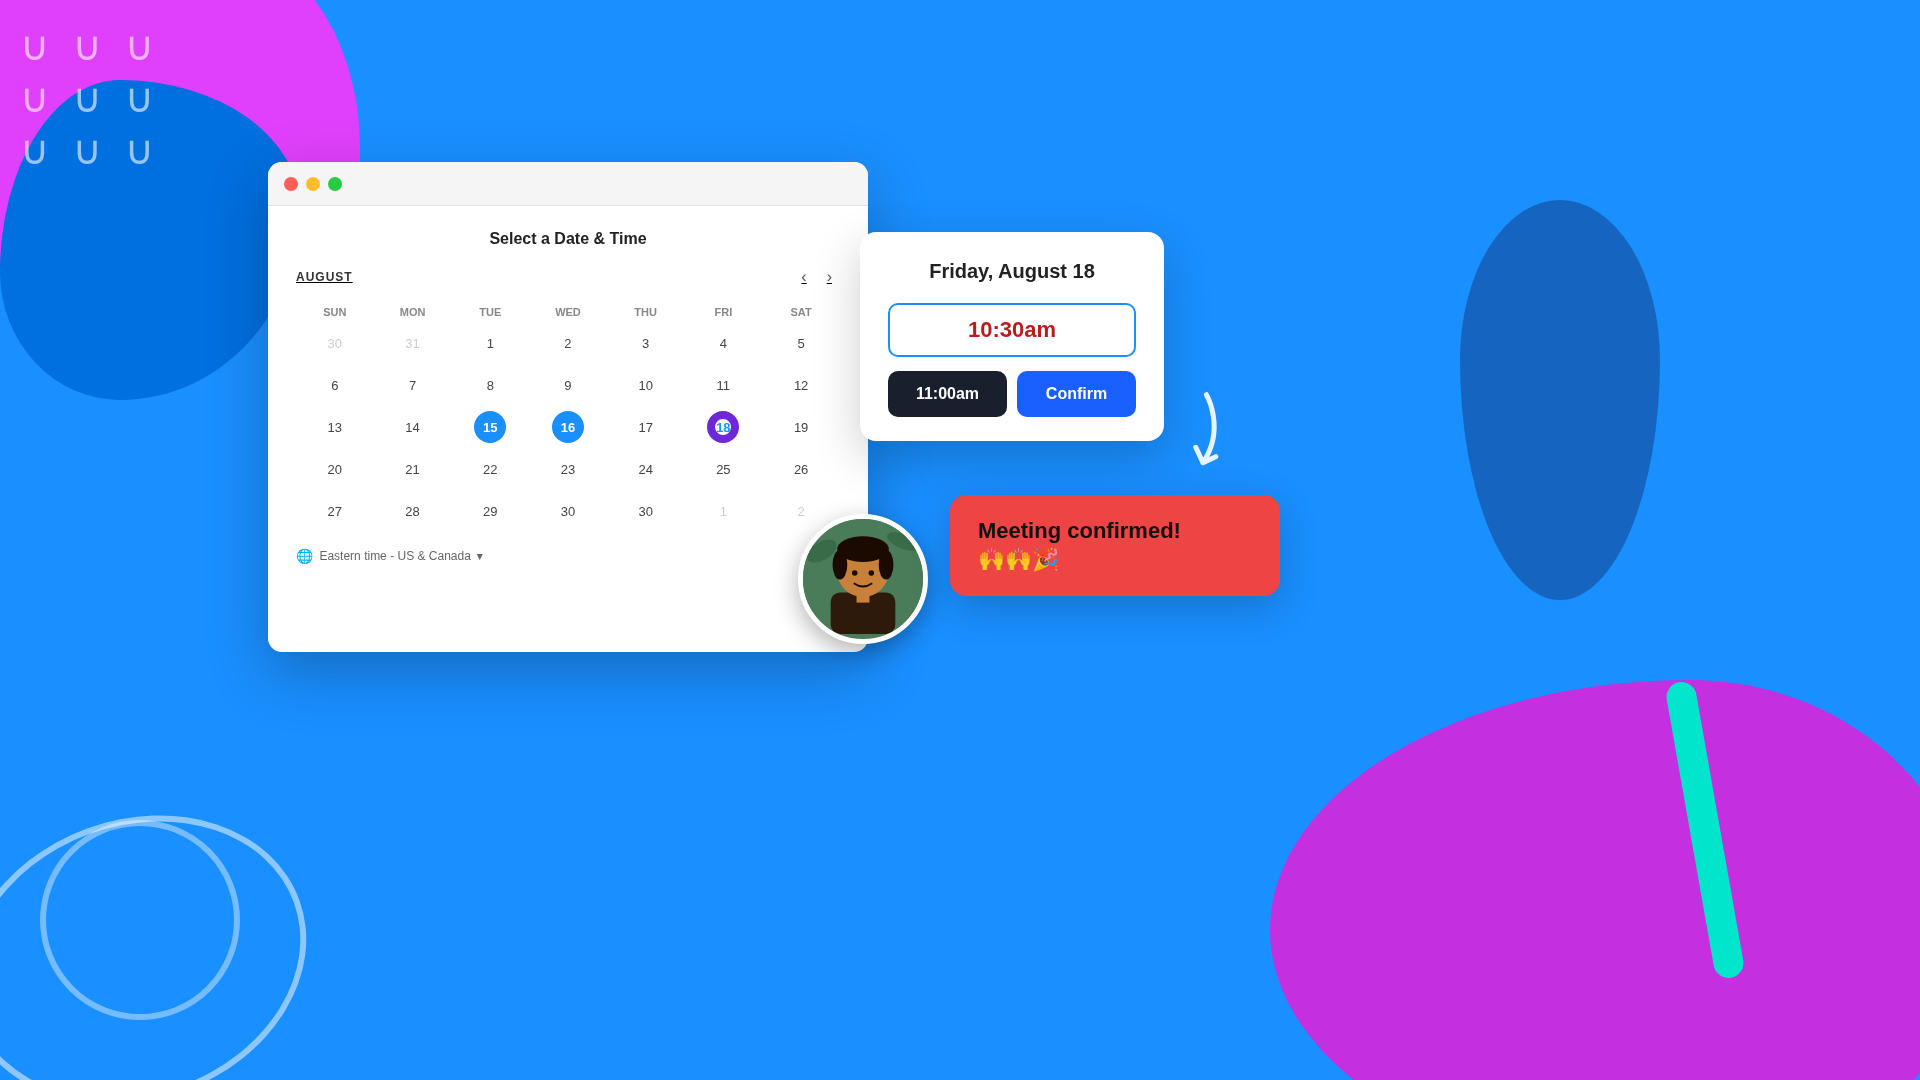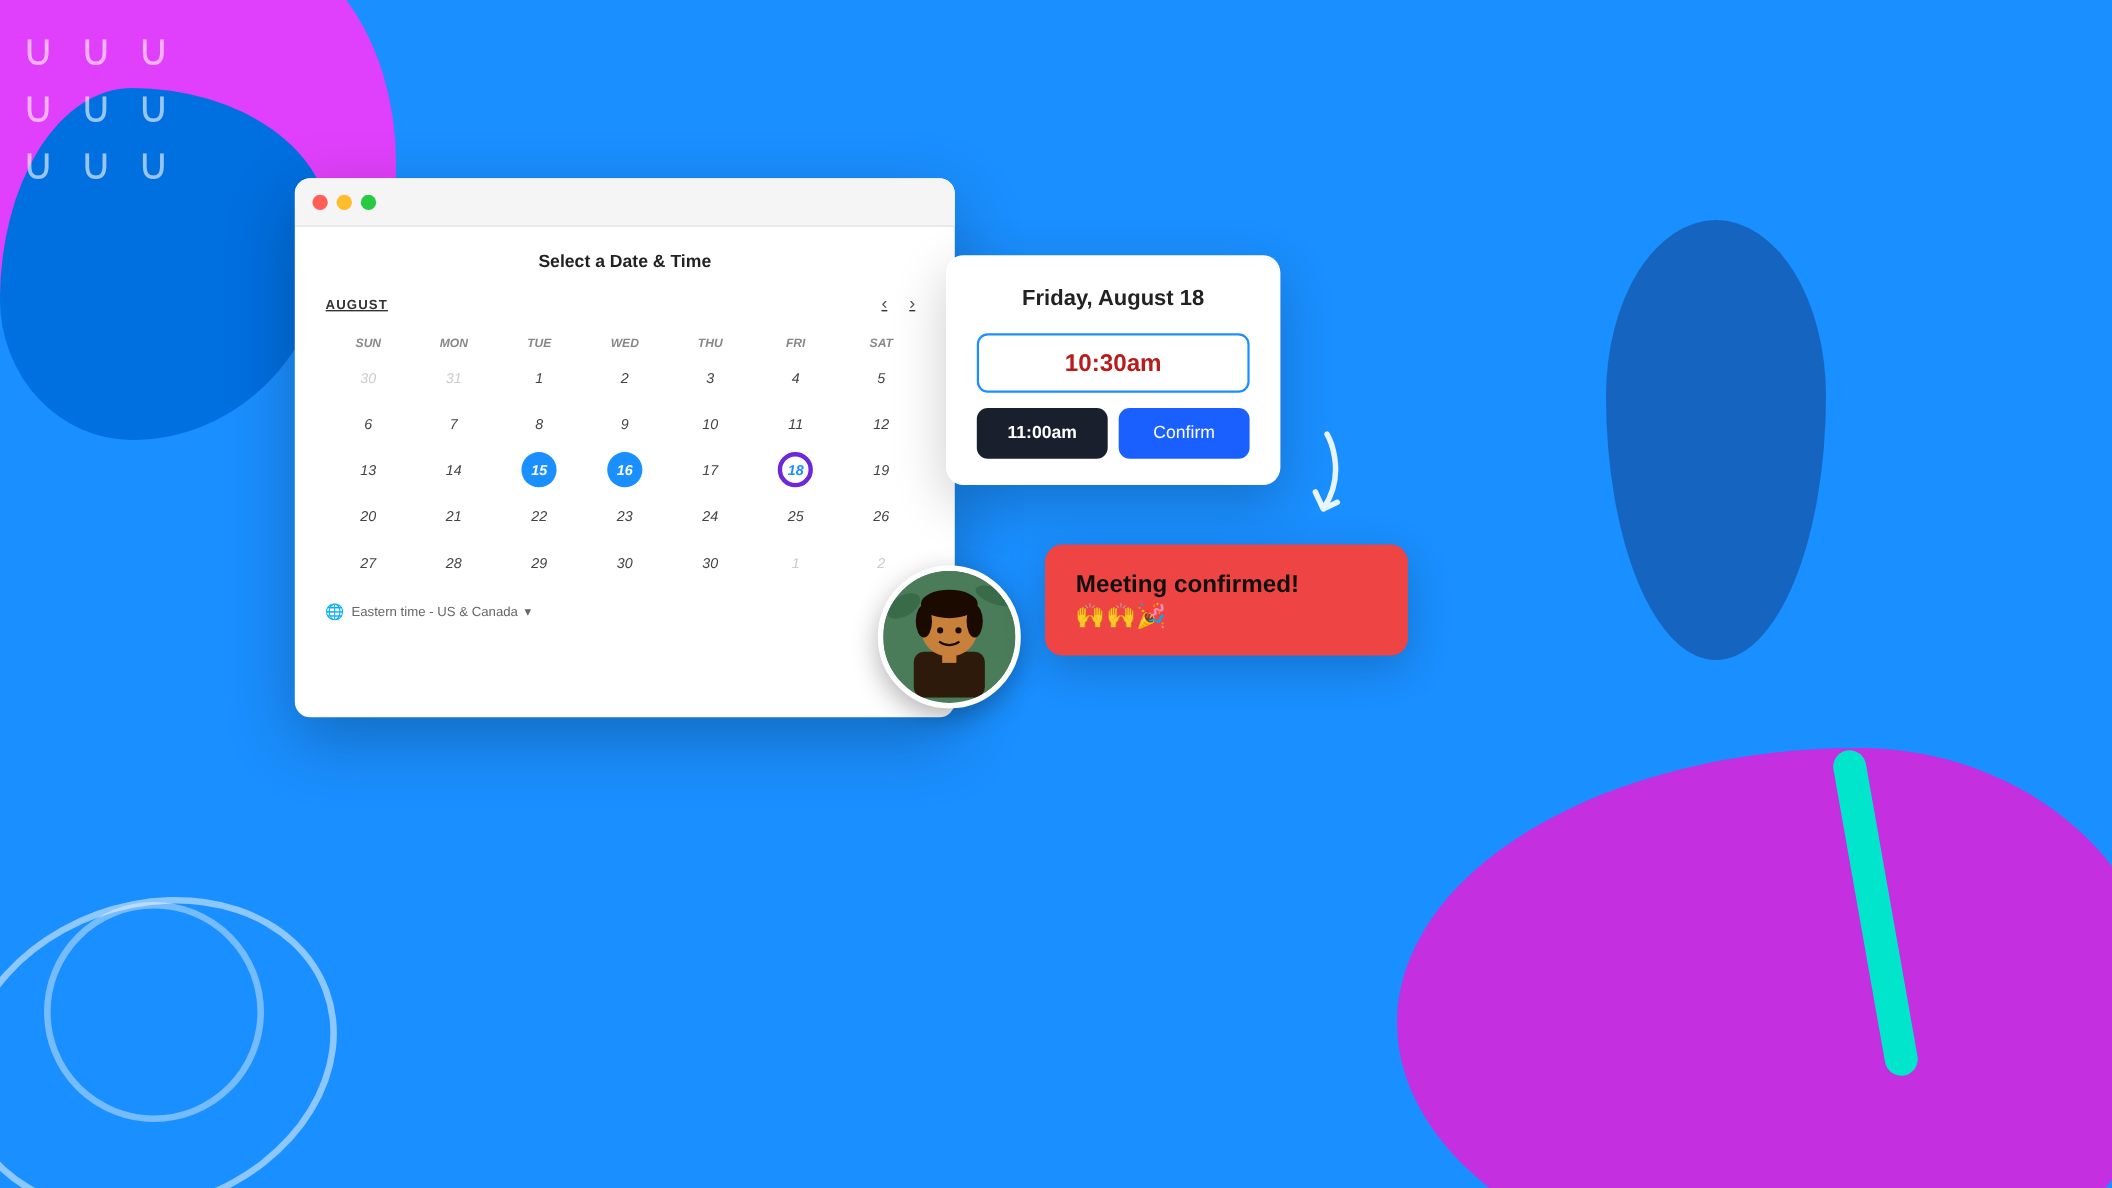--- a/index.html
+++ b/index.html
@@ -177,21 +177,20 @@
       background: none; border: none;
       cursor: pointer;
       color: #555;
       font-size: 16px;
       padding: 4px 8px;
       border-radius: 4px;
     }
     .calendar-grid {
       width: 100%;
       border-collapse: collapse;
-      font-style: italic;
     }
     .calendar-grid th {
       font-size: 11px;
       color: #888;
       text-align: center;
       padding: 4px 0;
       font-weight: 600;
     }
     .calendar-grid td {
       text-align: center;
@@ -206,21 +205,21 @@
       display: inline-flex;
       align-items: center; justify-content: center;
       border-radius: 50%;
     }
     .day-cell.sel-filled {
       background: #1a8fff;
       color: white;
       font-weight: 700;
     }
     .day-cell.sel-outline {
-      border: 4px solid #6d28d9;
+      border: 8px solid #6d28d9;
       color: #1a8fff;
       font-weight: 700;
     }
     .timezone-row {
       display: flex;
       align-items: center;
       gap: 6px;
       font-size: 12px;
       color: #666;
       margin-top: 16px;
@@ -272,21 +271,21 @@
       text-align: center;
     }
     .btn-confirm {
       flex: 1;
       padding: 14px;
       background: #1a5fff;
       color: white;
       border: none;
       border-radius: 10px;
       font-size: 16px;
-      font-weight: 400;
+      font-weight: 700;
       cursor: pointer;
       text-align: center;
     }
 
     
     .arrow-down {
       position: absolute;
       left: 1158px; top: 390px;
       font-size: 60px;
       color: white;

